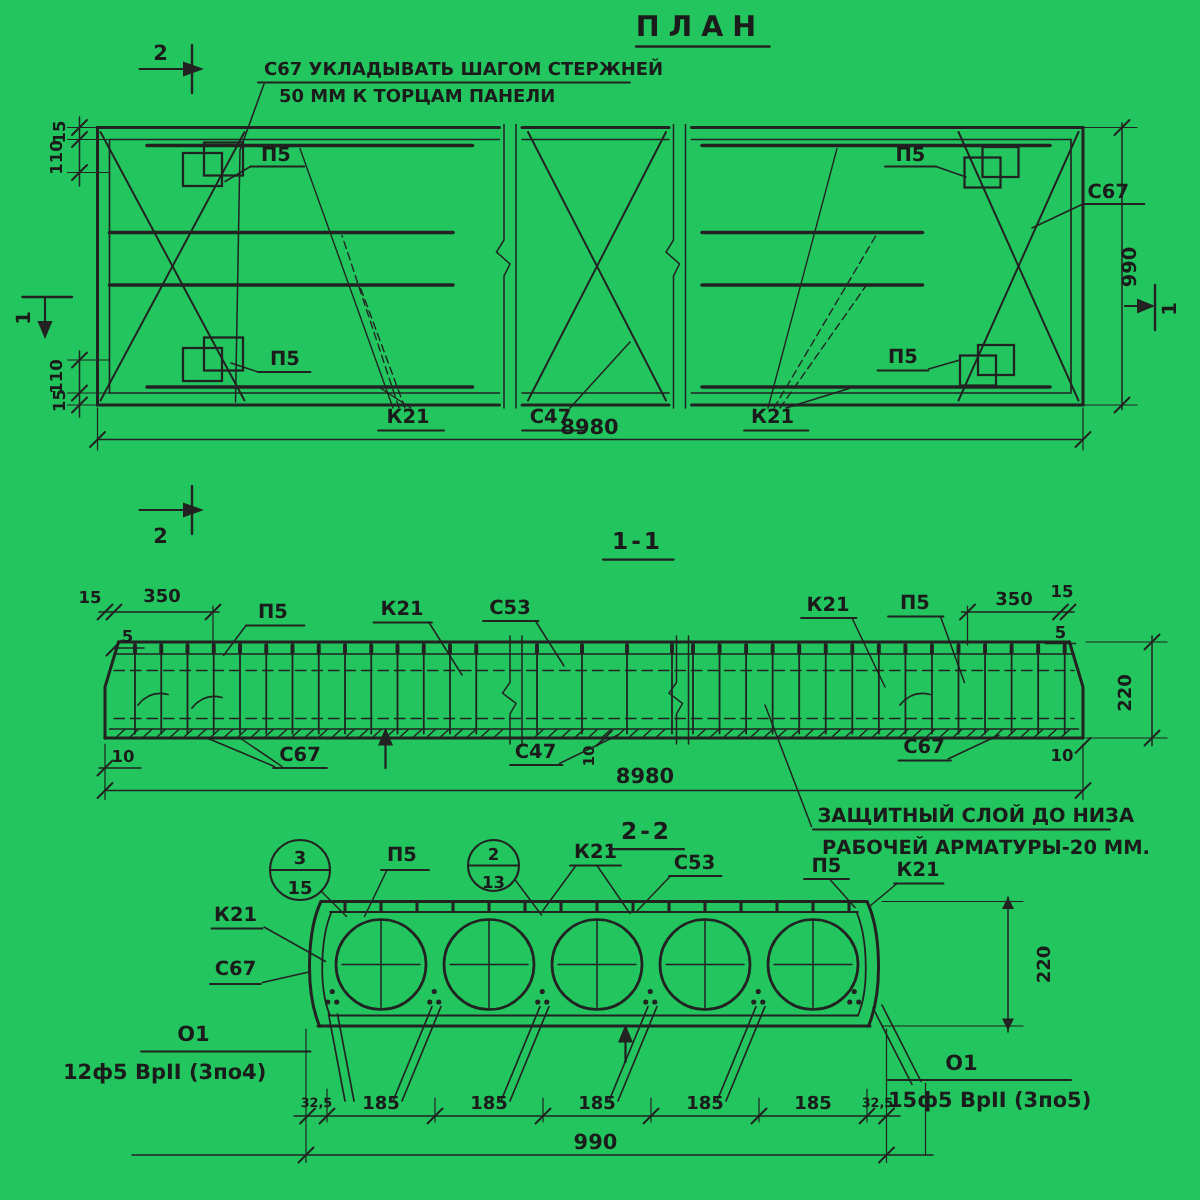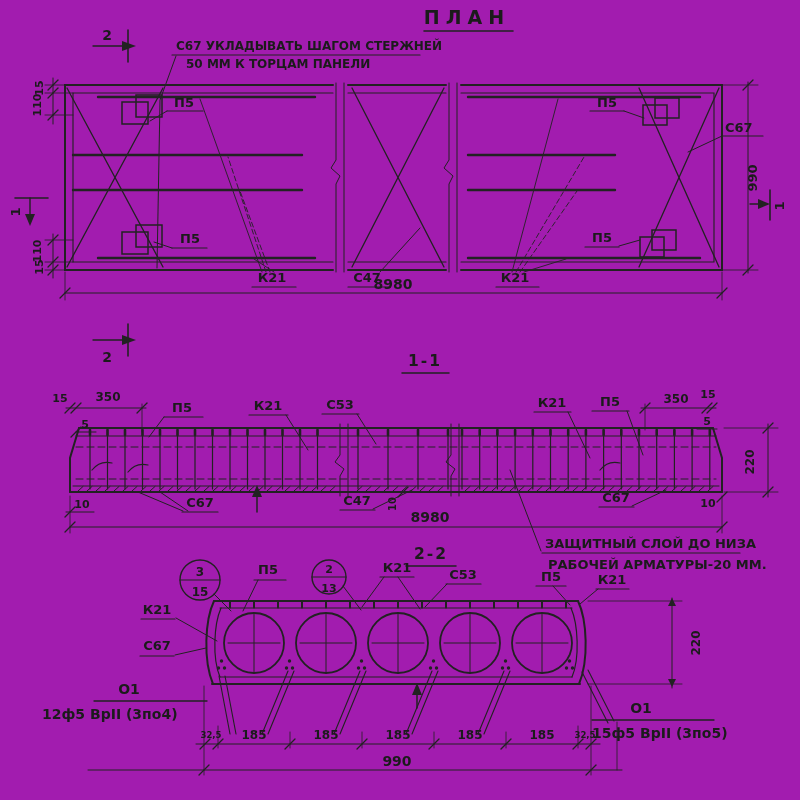--- a/index.html
+++ b/index.html
@@ -1,16 +1,16 @@
 <!DOCTYPE html>
 <html><head>
 <meta charset="utf-8">
 <style>
   html,body{margin:0;padding:0;background:#e9e7e1;}
-  .sheet{width:800px;height:800px;background:#a21caf;overflow:hidden;}
+  .sheet{width:800px;height:800px;background:#22c55e;overflow:hidden;}
   svg{display:block}
   text{font-family:"DejaVu Sans",sans-serif;font-weight:700;fill:#1b1b1b;}
   .am{text-anchor:middle}
   .t8{font-size:8.5px}.t10{font-size:10px}.t11{font-size:11px}.t12{font-size:12px}
   .t13{font-size:13px}.t14{font-size:14px}.t15{font-size:15.5px}.t19{font-size:19px}
   .ln{stroke:#222;fill:none;stroke-linecap:round}
   .fill{fill:#222;stroke:none}
 </style>
 </head>
 <body>

